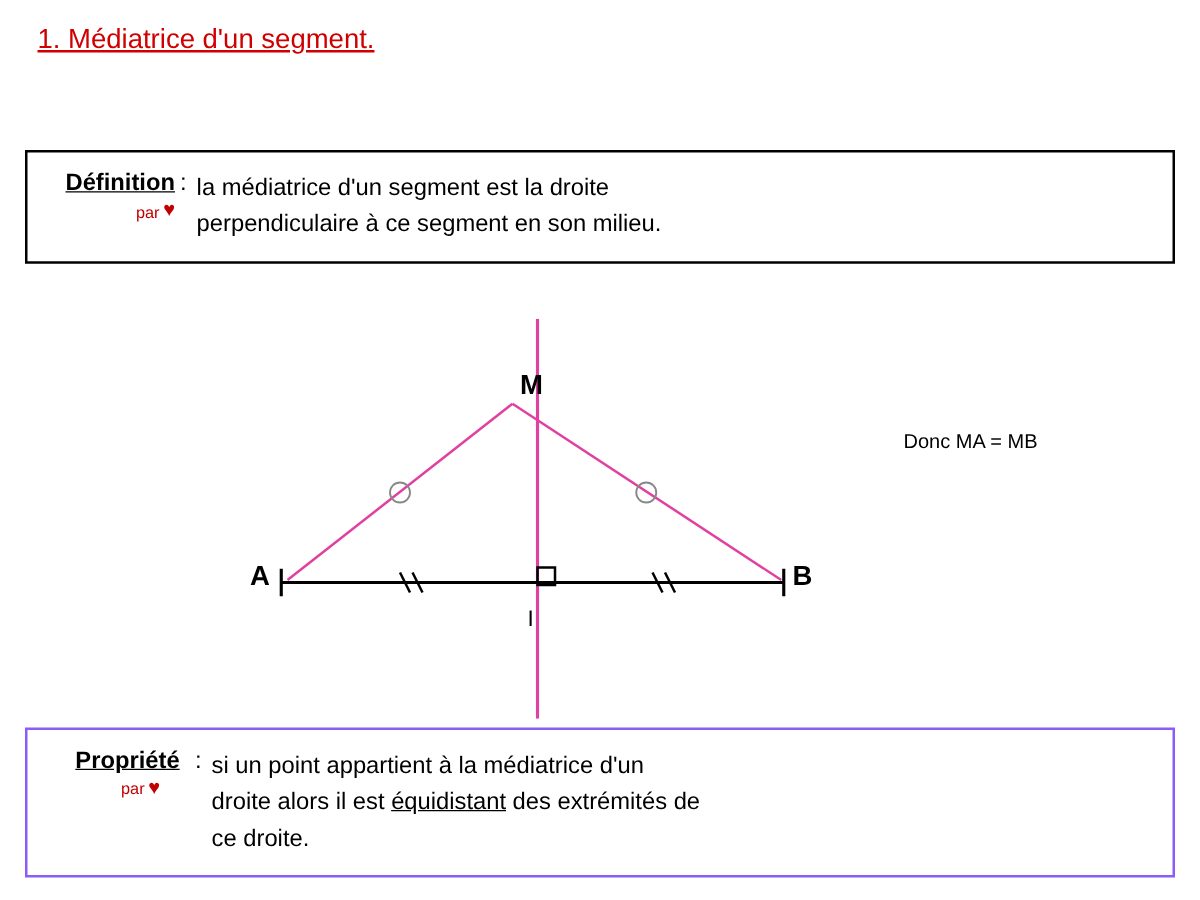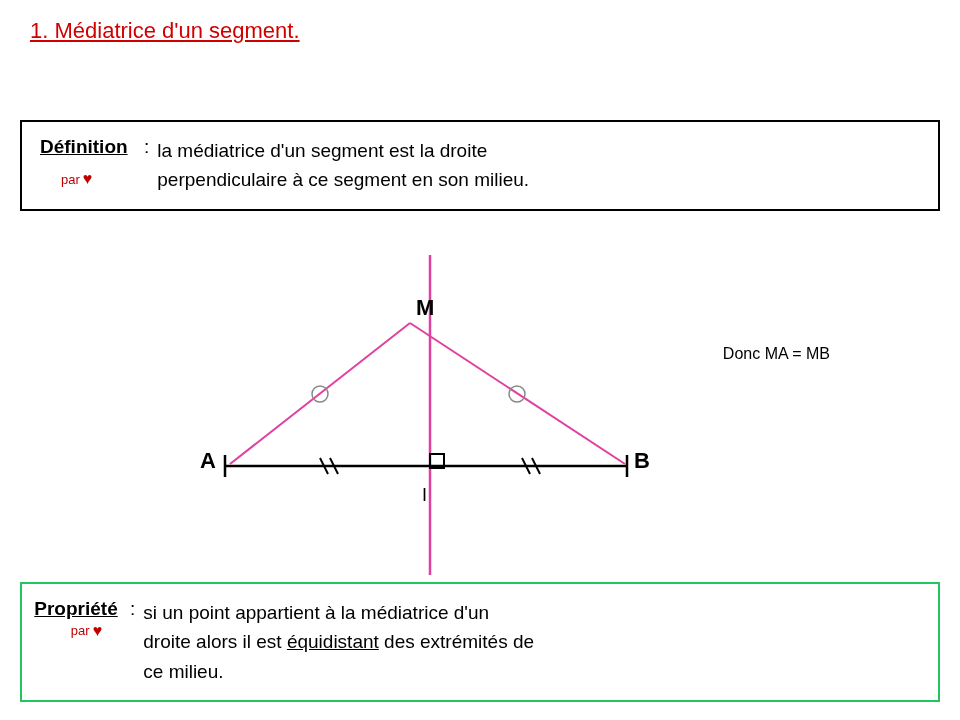--- a/index.html
+++ b/index.html
@@ -36,25 +36,24 @@
 
     .definition-inner {
       display: flex;
       align-items: flex-start;
       gap: 0;
     }
 
     .definition-label-wrap {
       display: flex;
       flex-direction: column;
-      align-items: flex-start;
+      align-items: flex-end;
       min-width: 100px;
       margin-right: 4px;
       flex-shrink: 0;
-      gap: 10px;
     }
 
     .definition-label {
       font-weight: bold;
       text-decoration: underline;
       color: #000;
       font-size: 19px;
     }
 
     .par-label {
@@ -101,22 +100,22 @@
       font-size: 16px;
       color: #000;
     }
 
     
     .property-box {
       position: absolute;
       bottom: 18px;
       left: 20px;
       right: 20px;
-      border: 2px solid #22c55e;
-      padding: 14px 18px 14px 4px;
+      border: 2px solid #8b5cf6;
+      padding: 14px 18px 14px 30px;
       min-height: 100px;
     }
 
     .property-inner {
       display: flex;
       align-items: flex-start;
       gap: 0;
     }
 
     .property-label-wrap {
@@ -221,16 +220,16 @@
         <span>par</span>
         <span class="heart">♥</span>
       </span>
     </div>
     <span class="colon">:</span>
     <div class="property-text">
       <span>si un point appartient à la médiatrice d'un</span><br>
       <span>droite alors il est</span>
       <span class="underline-word">équidistant</span>
       <span>des extrémités de</span><br>
-      <span>ce milieu.</span>
+      <span>ce droite.</span>
     </div>
   </div>
 </div>
 
 </body></html>

